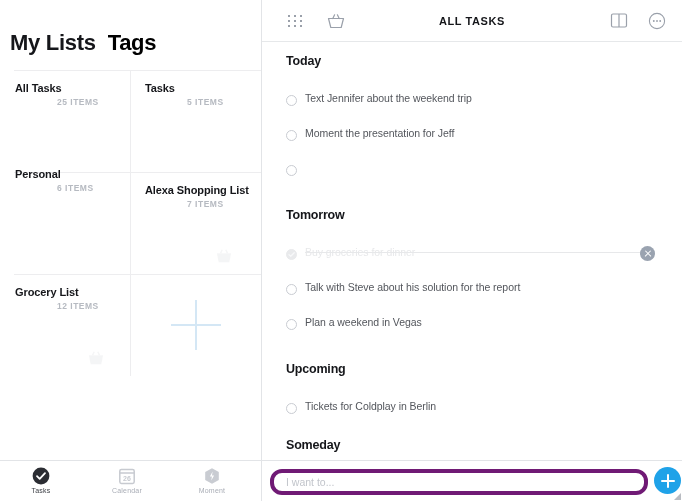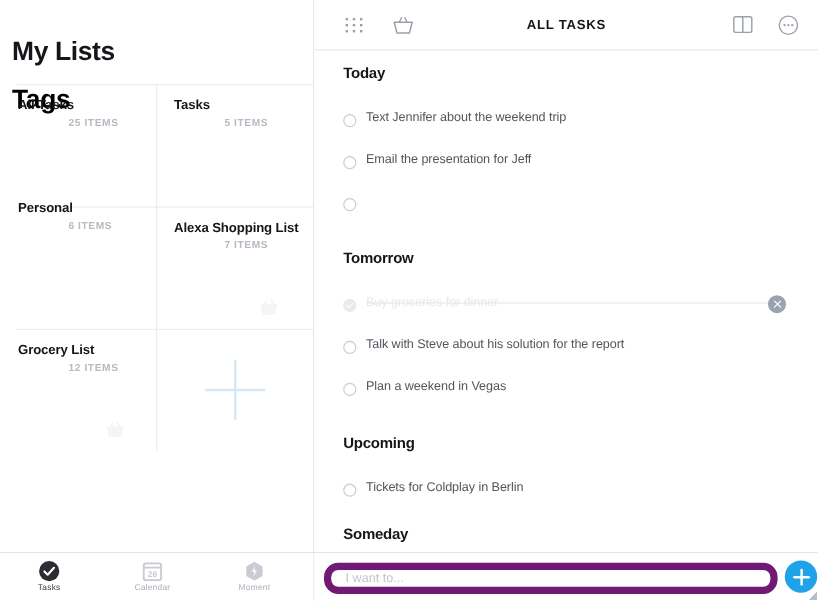--- a/index.html
+++ b/index.html
@@ -8,21 +8,21 @@
     background:#ffffff;
     font-family:"Liberation Sans",sans-serif;
     -webkit-font-smoothing:antialiased;
   }
   #app{position:relative;width:682px;height:501px;background:#fff;}
 
   
   #sidebar{position:absolute;left:0;top:0;width:261px;height:460px;background:#fff;box-sizing:border-box;}
   #sidebar-divider{position:absolute;left:261px;top:0;width:1px;height:501px;background:#e2e4e7;}
 
-  #lists-header{position:absolute;left:10px;top:29px;display:flex;align-items:baseline;gap:12px;flex-direction:column;}
+  #lists-header{position:absolute;left:10px;top:29px;display:flex;align-items:baseline;gap:12px;}
   .hdr-tab{font-size:22px;font-weight:bold;letter-spacing:-0.3px;line-height:28px;}
   .hdr-tab.active{color:#15161a;}
   .hdr-tab.inactive{color:#000000;}
 
   #lists-grid{position:absolute;left:0;top:70px;width:261px;height:340px;}
   .list-cell{position:absolute;width:130px;height:102px;box-sizing:border-box;}
   .list-cell .cell-title{position:absolute;left:14px;top:12px;font-size:11px;font-weight:bold;color:#15161a;letter-spacing:-0.1px;white-space:nowrap;}
   .list-cell .cell-count{position:absolute;left:14px;top:27px;font-size:8.5px;font-weight:bold;color:#b6bac1;letter-spacing:0.5px;margin-left:42px;}
   .gline-h{position:absolute;background:#ededef;height:1px;}
   .gline-v{position:absolute;background:#ededef;width:1px;}
@@ -63,21 +63,21 @@
   
   #bottombar-top{position:absolute;left:0;top:460px;width:682px;height:1px;background:#e2e4e7;}
   #tabbar{position:absolute;left:0;top:461px;width:261px;height:40px;background:#fff;}
   .tab-item{position:absolute;top:4px;width:70px;height:34px;text-align:center;cursor:pointer;}
   .tab-label{position:absolute;left:0;top:22px;width:70px;font-size:7px;letter-spacing:0.2px;}
   .tab-item.active .tab-label{color:#3a3d43;}
   .tab-item .tab-label{color:#a9adb6;}
   .tab-ico{position:absolute;left:26px;top:2px;width:18px;height:18px;}
 
   #composer{position:absolute;left:262px;top:461px;width:420px;height:40px;background:#fff;}
-  #composer-input{position:absolute;left:8px;top:8px;width:378px;height:26px;border:6px solid #701a75;border-radius:12px;box-sizing:border-box;background:#fff;font-family:"Liberation Sans",sans-serif;font-size:10.5px;color:#51555b;padding:5px 12px;outline:none;}
+  #composer-input{position:absolute;left:8px;top:8px;width:378px;height:26px;border:4px solid #701a75;border-radius:12px;box-sizing:border-box;background:#fff;font-family:"Liberation Sans",sans-serif;font-size:10.5px;color:#51555b;padding:5px 12px;outline:none;}
   #composer-input::placeholder{color:#c2c5cb;}
   #add-task-btn{position:absolute;left:392px;top:6px;width:27px;height:27px;border-radius:50%;background:#1fa2e8;cursor:pointer;}
   #add-task-btn .pv{position:absolute;left:13px;top:6.5px;width:2px;height:14px;background:#fff;border-radius:1px;}
   #add-task-btn .ph{position:absolute;left:6.5px;top:12.5px;width:14px;height:2px;background:#fff;border-radius:1px;}
 
   #resize-grip{position:absolute;right:1px;bottom:1px;width:7px;height:7px;}
 </style>
 </head>
 <body>
 
@@ -184,21 +184,21 @@
     <div id="tasklist">
 
       <div class="section-title" style="top:12px;">Today</div>
 
       <div class="task-row" style="top:45px;">
         <div class="task-check"></div>
         <div class="task-text">Text Jennifer about the weekend trip</div>
       </div>
       <div class="task-row" style="top:80px;">
         <div class="task-check"></div>
-        <div class="task-text">Email the presentation for Jeff</div>
+        <div class="task-text">Moment the presentation for Jeff</div>
       </div>
       <div class="task-row" style="top:115px;">
         <div class="task-check"></div>
       </div>
 
       <div class="section-title" style="top:166px;">Tomorrow</div>
 
       <div class="task-row done" style="top:199px;">
         <div class="task-check done">
           <svg width="11" height="11" viewBox="0 0 11 11" style="position:absolute;left:-1px;top:-1px;">

